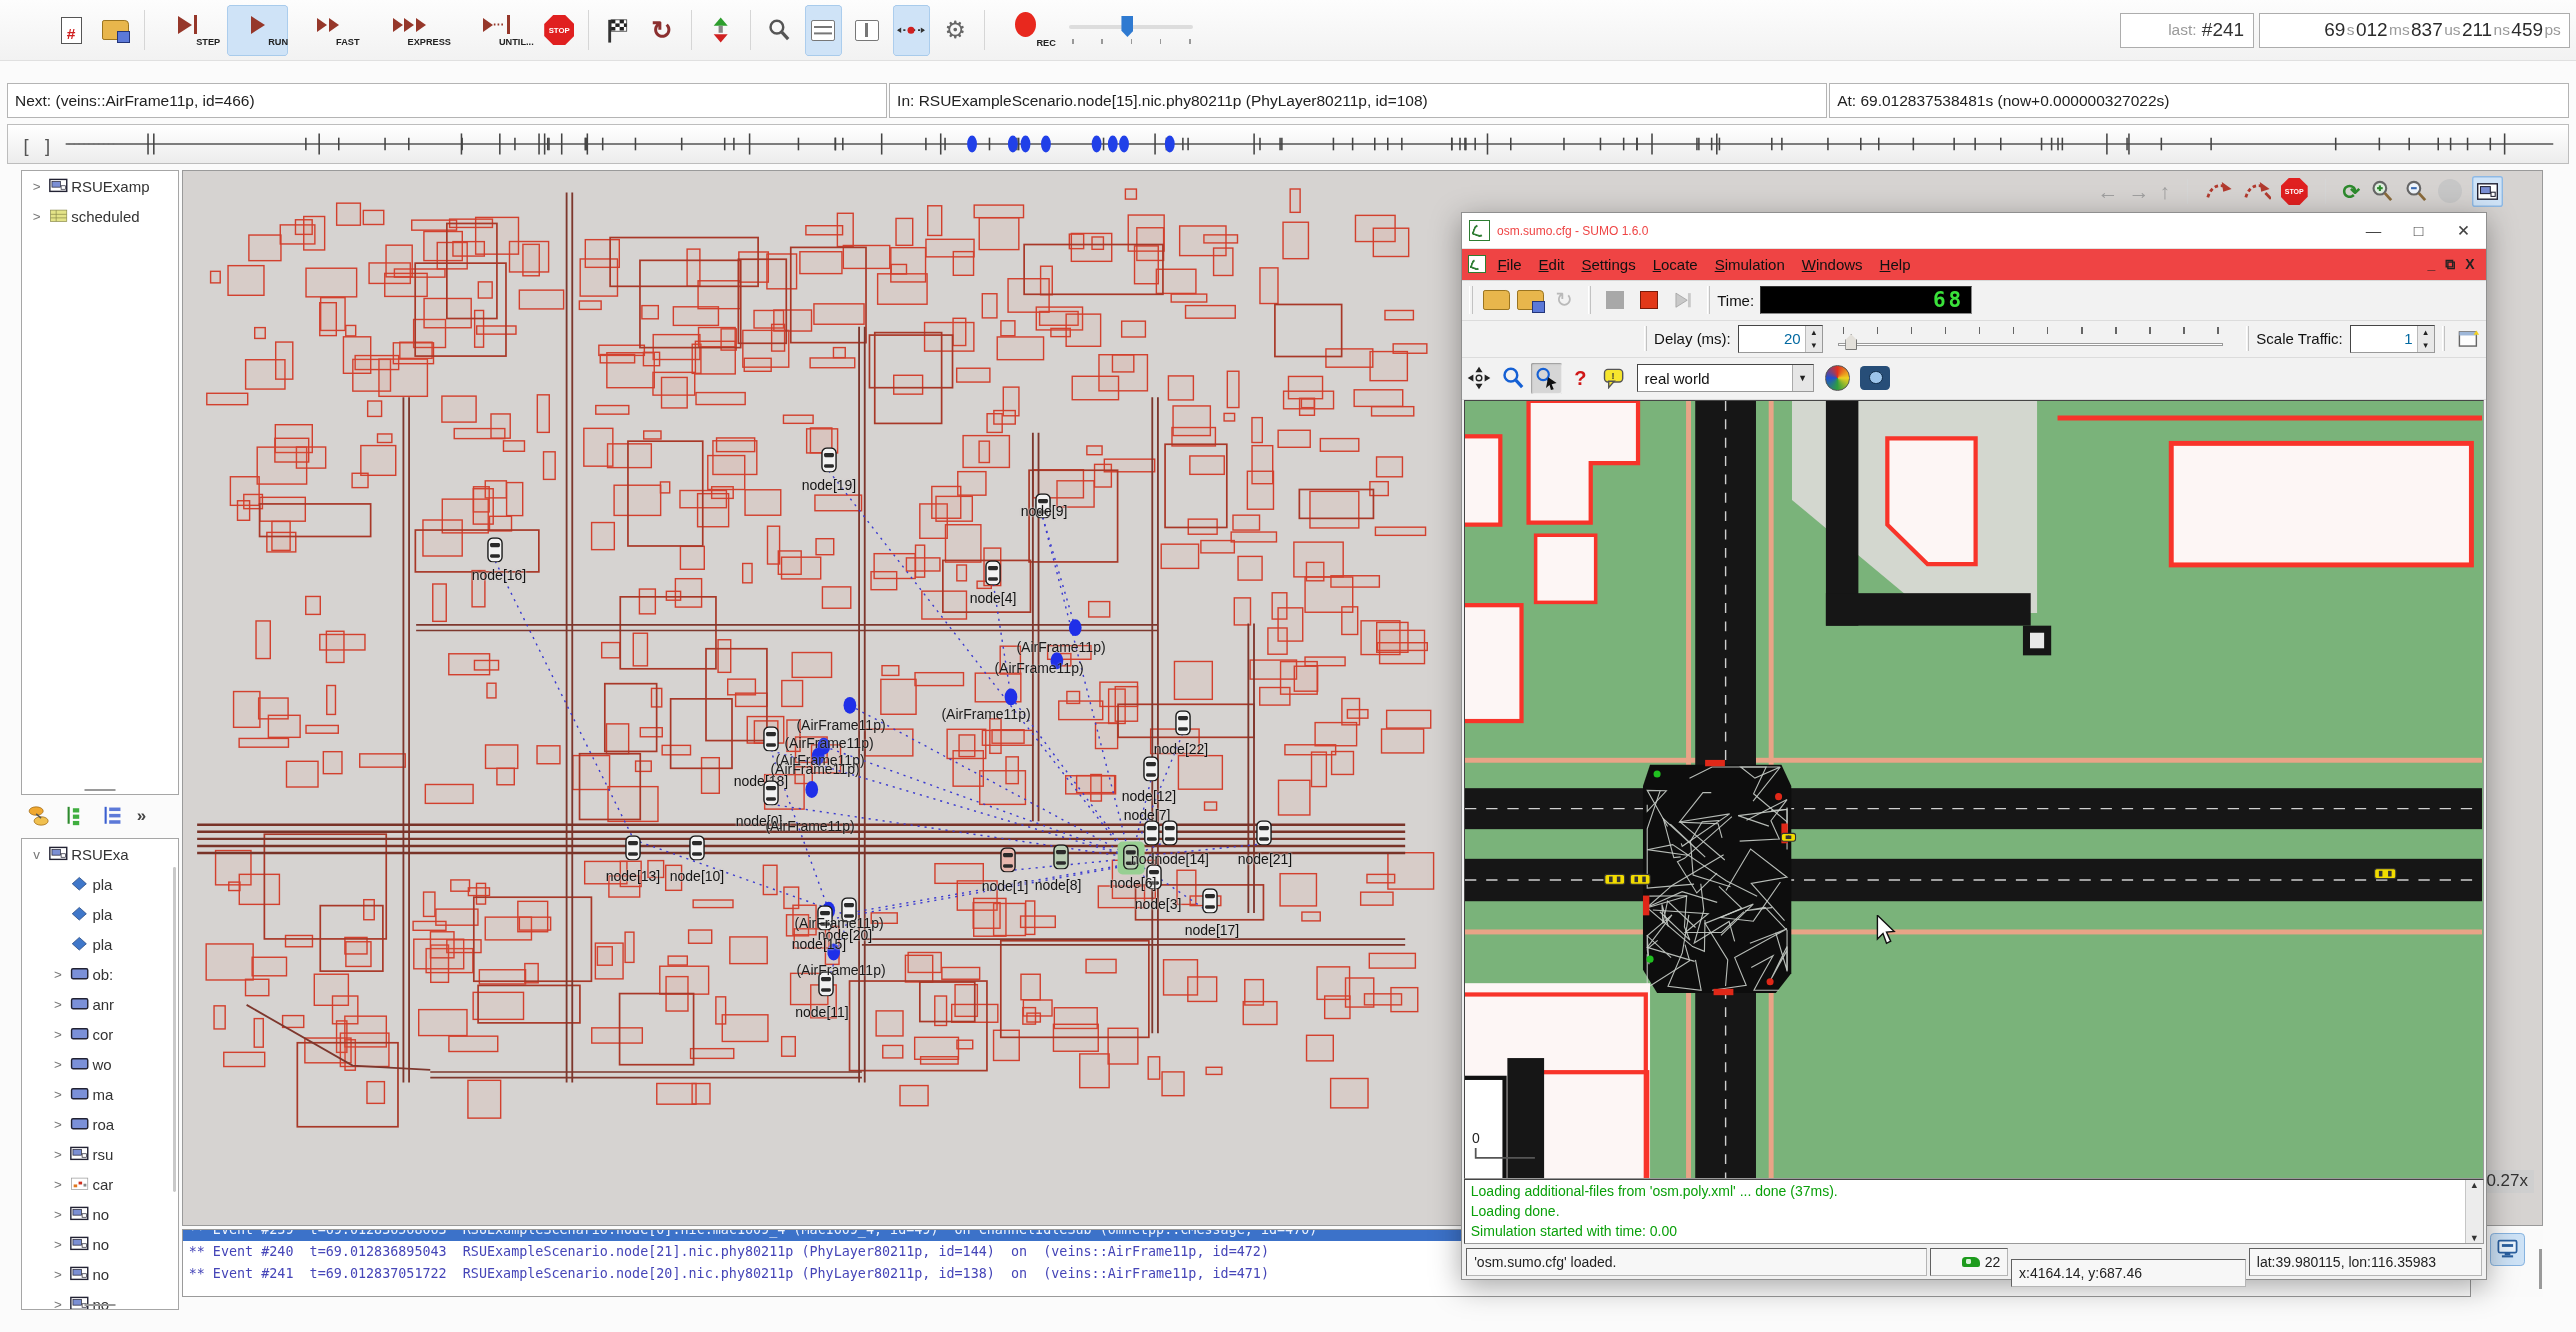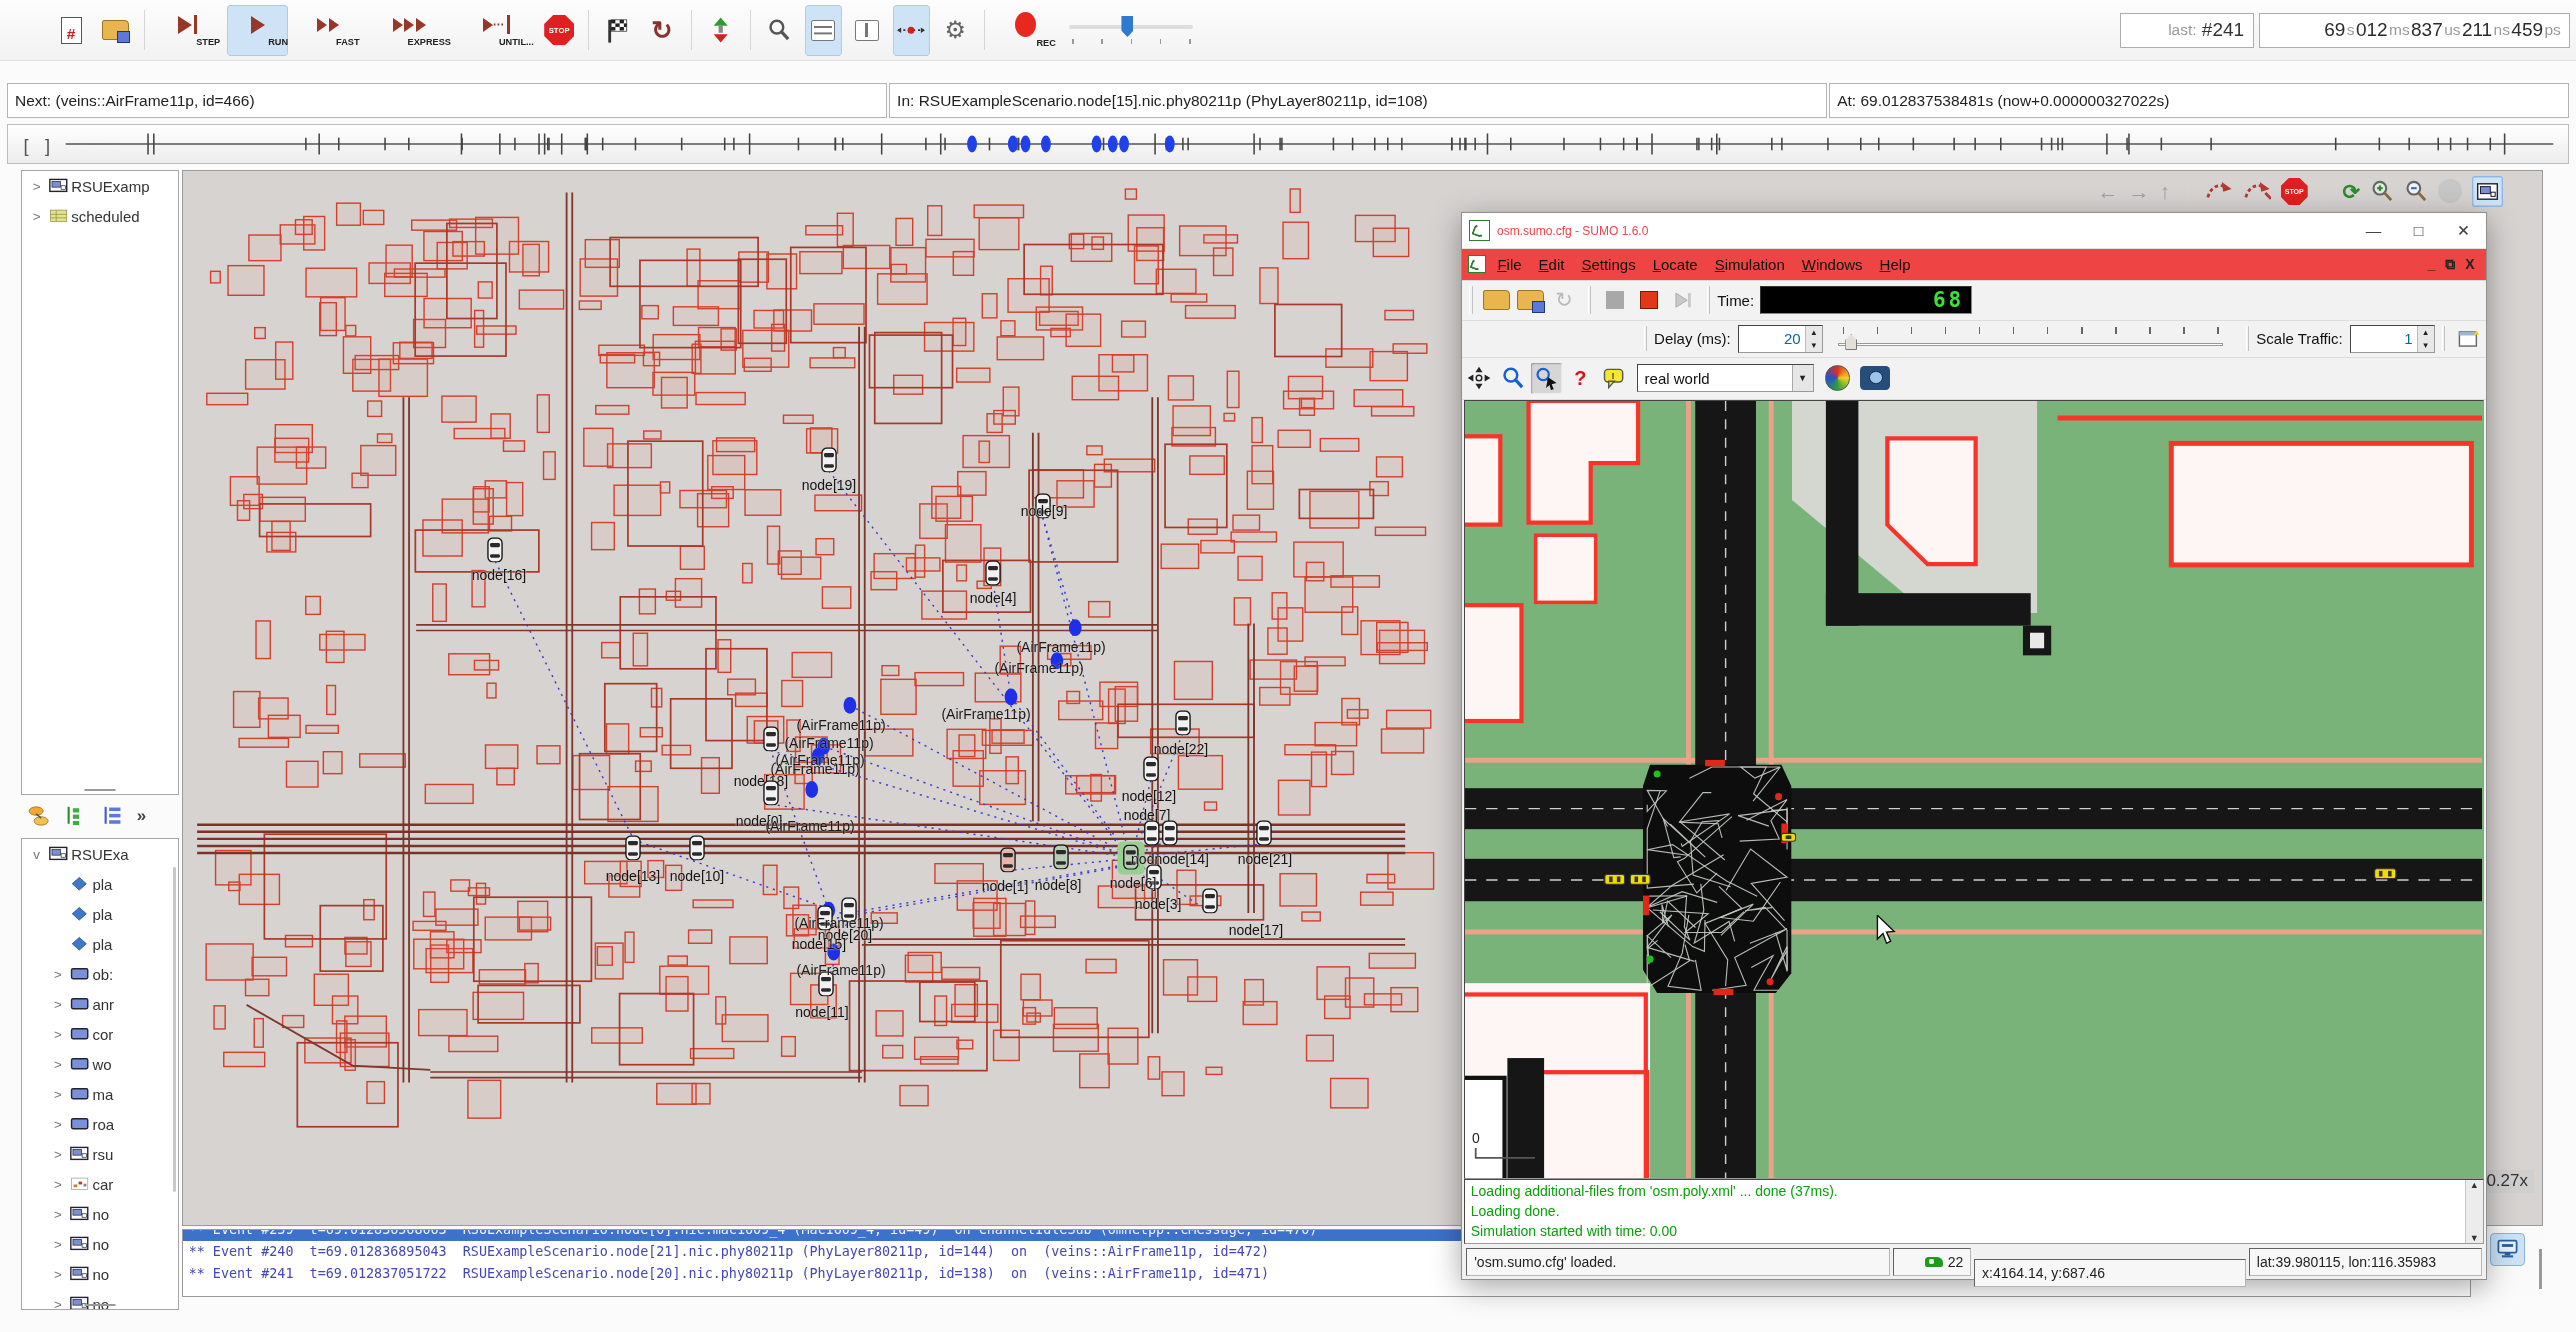--- a/index.html
+++ b/index.html
@@ -147,21 +147,21 @@
   #sumo-log { height:65px; background:#fff; border:1.4px inset #9a9a9a; margin:0 2.1px; position:relative;
     font-size:14px; color:#0aa00a; padding:1.4px 21px 1.4px 5.7px; flex:none; }
   .sumo-log-line { height:20px; line-height:20px; white-space:nowrap; overflow:hidden; }
   #sumo-log-scroll { position:absolute; right:0; top:0; bottom:0; width:18.4px; background:#ececec; border-left:0.7px solid #c5c5c5;
     display:flex; flex-direction:column; justify-content:space-between; align-items:center; font-size:9.2px; color:#333; }
   #sumo-statusbar { height:35px; display:flex; align-items:center; gap:2.8px; padding:2.1px 4.2px; flex:none; }
   .sb-field { height:28px; border:1.4px inset #b5b5b5; background:#f7f7f7; font-size:14px; color:#222;
     display:flex; align-items:center; padding:0 7px; white-space:nowrap; overflow:hidden; }
   #sb-loaded { flex:1; }
   #sb-count { width:78px; justify-content:flex-end; gap:4.2px; }
-  #sb-xy { width:272px;margin-top:22px; } #sb-latlon { width:233px; }
+  #sb-xy { width:235px;margin-top:22px; } #sb-latlon { width:233px; }
   .car-glyph { width:18.4px; height:10px; background:#1d9b1d; border-radius:3.5px 5.7px 2.1px 2.1px; position:relative; }
   .car-glyph::after { content:""; position:absolute; left:3.5px; top:2.1px; width:5.7px; height:5px; background:#d9f2d9; border-radius:1.4px; }
 
   
   .doc-icon { width:21px; height:27px; border:1.4px solid #555; background:#fff; position:relative;
     color:#d02020; font-weight:bold; font-size:15.5px; display:flex; align-items:flex-end; justify-content:center; }
   .folder-icon { width:27px; height:20px; background:#e8b64c; border:0.7px solid #9a7420; border-radius:2.1px 4.2px 2.1px 2.1px; position:relative; }
   .folder-icon.blue::after { content:""; position:absolute; right:-2.8px; bottom:-3.5px; width:11.3px; height:10px; background:#5c79d8; border:1.4px solid #23357a; }
   .mag { width:24px; height:24px; }
 </style>
@@ -1267,21 +1267,21 @@
             <rect x="3" y="1" width="20" height="34" rx="7" fill="#f2f2f2" stroke="#1a1a1a" stroke-width="2"></rect>
             <rect x="6" y="8" width="14" height="6" rx="2" fill="#2a2a2a"></rect>
             <rect x="6" y="24" width="14" height="5" rx="2" fill="#2a2a2a"></rect>
           </svg></div>
         <div class="node-label" style="left: 975px; top: 733px;">node[3]</div>
         <div class="car-wrap" style="left: 1027px; top: 731px;"><svg width="18.4" height="25.4" viewBox="0 0 26 36">
             <rect x="3" y="1" width="20" height="34" rx="7" fill="#f2f2f2" stroke="#1a1a1a" stroke-width="2"></rect>
             <rect x="6" y="8" width="14" height="6" rx="2" fill="#2a2a2a"></rect>
             <rect x="6" y="24" width="14" height="5" rx="2" fill="#2a2a2a"></rect>
           </svg></div>
-        <div class="node-label" style="left: 1029px; top: 759px; margin-left: 44px;">node[17]</div>
+        <div class="node-label" style="left: 1029px; top: 759px;">node[17]</div>
         <div class="car-wrap" style="left: 825px; top: 690px;"><svg width="18.4" height="25.4" viewBox="0 0 26 36">
             <rect x="3" y="1" width="20" height="34" rx="7" fill="#e7b7ae" stroke="#1a1a1a" stroke-width="2"></rect>
             <rect x="6" y="8" width="14" height="6" rx="2" fill="#2a2a2a"></rect>
             <rect x="6" y="24" width="14" height="5" rx="2" fill="#2a2a2a"></rect>
           </svg></div>
         <div class="node-label" style="left: 822px; top: 715px;">node[1]</div>
         <div class="car-wrap" style="left: 878px; top: 687px;"><svg width="18.4" height="25.4" viewBox="0 0 26 36">
             <rect x="3" y="1" width="20" height="34" rx="7" fill="#b9cdb4" stroke="#1a1a1a" stroke-width="2"></rect>
             <rect x="6" y="8" width="14" height="6" rx="2" fill="#2a2a2a"></rect>
             <rect x="6" y="24" width="14" height="5" rx="2" fill="#2a2a2a"></rect>

